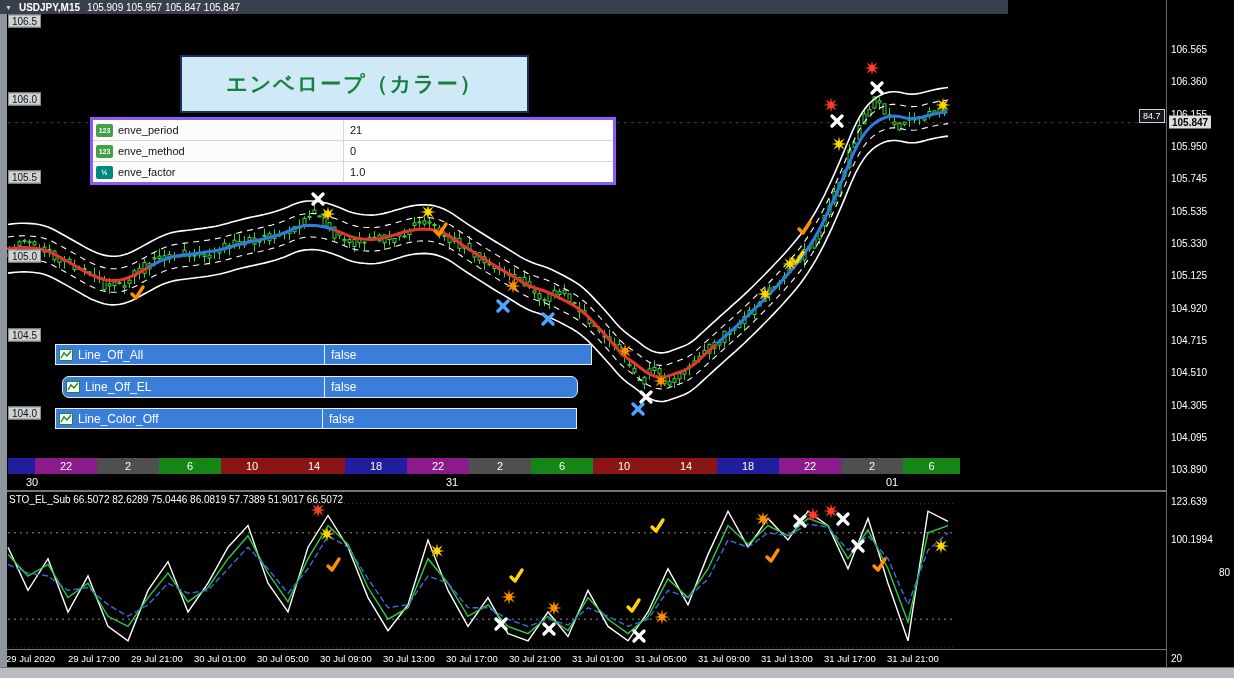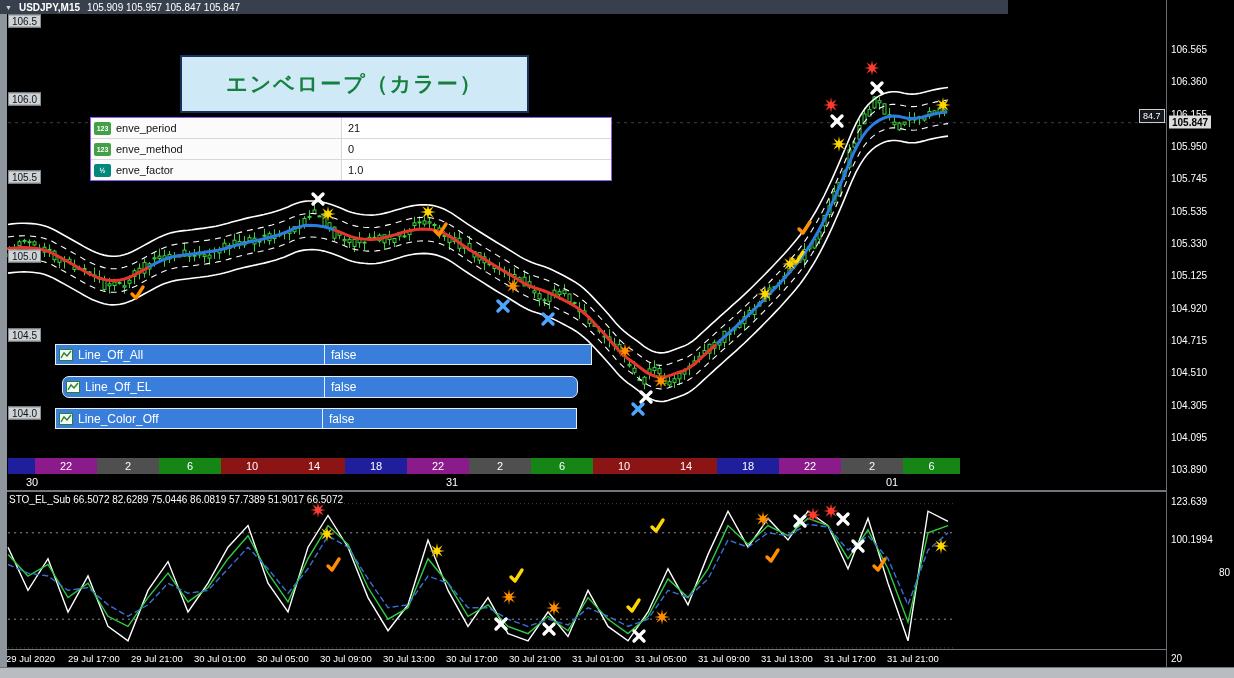--- a/index.html
+++ b/index.html
@@ -29,21 +29,21 @@
   
   .scale-tag{position:absolute;left:8px;background:#cdd2d6;border:1px solid #8a8f94;color:#111;
              font-size:10px;line-height:11px;padding:0 3px;transform:translateY(-50%);z-index:5;}
   
   .label-box{position:absolute;left:180px;top:31px;width:345px;height:54px;background:#cfe9f6;
              border:2px solid #17335c;display:flex;align-items:center;justify-content:center;
              font-size:21px;font-weight:bold;color:#15803d;letter-spacing:2px;z-index:9;
              box-shadow:2px 3px 5px rgba(0,0,0,.45);margin-top:24px;}
   
   .param-table{position:absolute;left:90px;top:117px;width:520px;background:#fbfbfb;
-               border:1px solid #8b5cf6;z-index:9;box-shadow:2px 2px 5px rgba(0,0,0,.45);}
+               border:3px solid #8b5cf6;z-index:9;box-shadow:2px 2px 5px rgba(0,0,0,.45);}
   .p-row{display:flex;align-items:center;height:20px;border-bottom:1px solid #d8d8d8;
          font-size:11px;color:#111;}
   .p-row:last-child{border-bottom:none;}
   .p-icon{width:17px;height:13px;margin:0 5px 0 3px;color:#fff;font-size:7px;font-weight:bold;
           display:flex;align-items:center;justify-content:center;border-radius:2px;flex:0 0 auto;}
   .icon-int{background:#43a047;}
   .icon-dbl{background:#00897b;}
   .p-name{flex:0 0 225px;}
   .p-val{border-left:1px solid #d8d8d8;padding-left:6px;flex:1;align-self:stretch;
          display:flex;align-items:center;background:#fff;}

